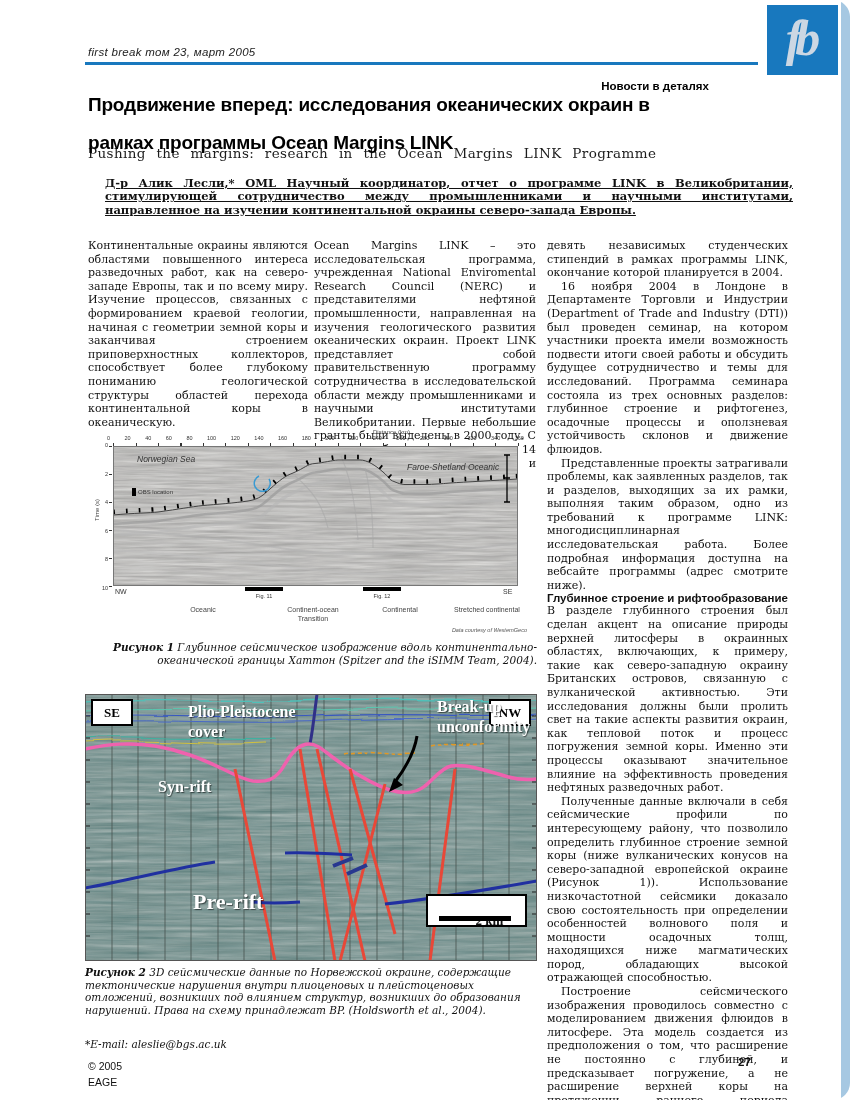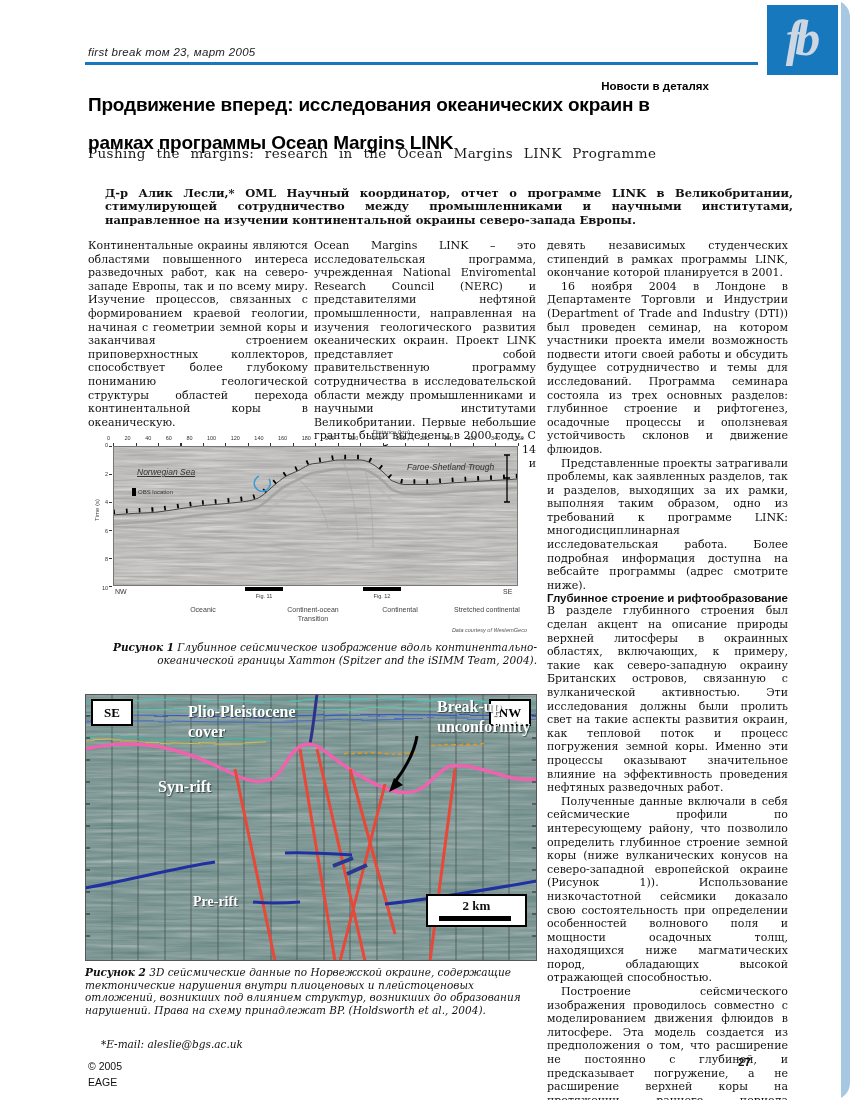--- a/index.html
+++ b/index.html
@@ -9,21 +9,21 @@
   
   .journal-line{left:88px;top:46px;font:italic 11.5px "Liberation Sans",sans-serif;color:#222;letter-spacing:.3px;}
   .section-label{left:555px;top:42px;width:200px;text-align:center;font:bold 11.5px "Liberation Sans",sans-serif;color:#000;margin-top:38px;}
   .header-rule{left:85px;top:62px;width:673px;height:3px;background:#1878be;}
   .fb-logo{left:767px;top:5px;width:71px;height:70px;background:#1878be;display:flex;align-items:center;justify-content:center;}
   .fb-logo span{font:bold italic 50px "Liberation Serif",serif;color:#ccd7e3;letter-spacing:-7px;transform:translate(-3px,-2px);text-align:center;}
   .right-bar{left:841px;top:0;width:9px;height:1100px;background:#a6c8e2;}
   
   .title{left:88px;top:86px;width:700px;font:bold 19px/38px "Liberation Sans",sans-serif;color:#000;letter-spacing:-.2px;}
   .subtitle{left:88px;top:145px;width:700px;font:13.5px "DejaVu Serif",serif;color:#1c1c1c;word-spacing:6px;letter-spacing:.4px;}
-  .lead{left:105px;top:187px;width:688px;font:bold 11.5px/13.4px "DejaVu Serif",serif;text-align:justify;}
+  .lead{left:105px;top:177px;width:688px;font:bold 11.5px/13.4px "DejaVu Serif",serif;text-align:justify;text-decoration:underline;}
   
   .col{font:11px/13.6px "DejaVu Serif",serif;text-align:justify;}
   .col p{margin:0;}
   .col p.ind{text-indent:14px;}
   .col1{left:88px;top:239px;width:220px;}
   .col2{left:314px;top:239px;width:222px;}
   .col3{left:547px;top:239px;width:241px;}
   .col-heading{font:bold 11.5px "Liberation Sans",sans-serif;margin:6px 0 2px 0;text-align:left;}
   
   .fig1{left:95px;top:429px;width:440px;height:210px;}
@@ -31,21 +31,21 @@
   .f1-xticks{left:12px;top:6px;width:417px;display:flex;justify-content:space-between;
              font:5.5px "Liberation Sans",sans-serif;color:#333;}
   .f1-xtickmarks{left:18px;top:14px;width:406px;height:3px;
       background:repeating-linear-gradient(90deg,#333 0 1px,transparent 1px 22.5px);}
   .f1-yticks{left:2px;top:13px;width:11px;height:149px;display:flex;flex-direction:column;
              justify-content:space-between;align-items:flex-end;font:5.5px "Liberation Sans",sans-serif;color:#333;}
   .f1-ytickmarks{left:14px;top:17px;width:3px;height:141px;
       background:repeating-linear-gradient(180deg,#333 0 1px,transparent 1px 28px);}
   .f1-ylabel{left:-9px;top:78px;font:6px "Liberation Sans",sans-serif;color:#444;transform:rotate(-90deg);}
   .f1-plot{left:18px;top:17px;width:405px;height:140px;}
-  .f1-sea-left{left:42px;top:38px;font:italic 8.5px "Liberation Sans",sans-serif;color:#333;text-decoration:underline;}
+  .f1-sea-left{left:42px;top:25px;font:italic 8.5px "Liberation Sans",sans-serif;color:#333;}
   .f1-sea-right{left:312px;top:33px;font:italic 8.5px "Liberation Sans",sans-serif;color:#333;}
   .f1-obs{left:38px;top:59px;display:flex;align-items:center;gap:3px;font:6px "Liberation Sans",sans-serif;color:#333;}
   .obs-glyph{display:inline-block;width:2px;height:6px;background:#000;border-top:2px solid #000;box-shadow:-1px 0 0 #000,1px 0 0 #000;}
   .f1-nw{left:20px;top:159px;font:7px "Liberation Sans",sans-serif;color:#333;}
   .f1-se{left:408px;top:159px;font:7px "Liberation Sans",sans-serif;color:#333;}
   .figbar{height:3.5px;background:#000;}
   .figbar1{left:150px;top:158px;width:38px;}
   .figbar2{left:268px;top:158px;width:38px;}
   .figlab{font:5.5px "Liberation Sans",sans-serif;color:#333;width:38px;text-align:center;}
   .figlab1{left:150px;top:164px;}
@@ -55,34 +55,34 @@
   .zone2a{left:218px;top:177px;}
   .zone2b{left:218px;top:186px;}
   .zone3{left:305px;top:177px;}
   .zone4{left:392px;top:177px;}
   .f1-credit{right:8px;top:198px;font:italic 5.5px "Liberation Sans",sans-serif;color:#555;}
   
   .caption{font:italic 10.5px/12.6px "DejaVu Serif",serif;color:#111;}
   .caption b{font-style:italic;}
   .cap1{left:85px;top:641px;width:452px;text-align:right;}
   .cap2{left:85px;top:966px;width:462px;}
-  .email{left:85px;top:1038px;font:italic 10.5px "DejaVu Serif",serif;margin-left:16px;}
+  .email{left:85px;top:1038px;font:italic 10.5px "DejaVu Serif",serif;}
   
   .fig2{left:85px;top:694px;width:452px;height:267px;}
   .f2-box{width:38px;height:23px;background:#fff;border:2px solid #000;display:flex;align-items:center;
           justify-content:center;font:bold 13px "Liberation Serif",serif;color:#000;}
   .f2-se{left:6px;top:5px;}
   .f2-nw{left:404px;top:5px;}
   .f2-label{font:bold 16px/20px "Liberation Serif",serif;color:#fff;text-shadow:1px 1px 1px rgba(0,0,0,.55);padding-left:48px;}
   .f2-cover{left:55px;top:8px;}
   .f2-breakup{left:272px;top:3px;margin-left:32px;}
   .f2-synrift{left:25px;top:83px;}
-  .f2-prerift{left:60px;top:198px;font-size:14px;}
+  .f2-prerift{left:60px;top:198px;font-size:22px;}
   .f2-scale{left:341px;top:200px;width:97px;height:29px;background:#fff;border:2px solid #000;}
-  .f2-scale .txt{position:absolute;left:0;top:2px;width:100%;text-align:center;font:bold 13px "Liberation Serif",serif;}
+  .f2-scale .txt{position:absolute;left:0;top:17px;width:100%;text-align:center;font:bold 13px "Liberation Serif",serif;padding-left:13px;}
   .f2-scale .bar{position:absolute;left:11px;top:20px;width:72px;height:4.5px;background:#000;}
   
   .foot-copy{left:88px;top:1060px;font:10.5px "Liberation Sans",sans-serif;}
   .foot-org{left:88px;top:1076px;font:10.5px "Liberation Sans",sans-serif;}
   .page-num{left:738px;top:1056px;font:bold 11.5px "Liberation Sans",sans-serif;}
 </style>
 </head>
 <body>
 
 <div class="page">
@@ -102,21 +102,21 @@
   </div>
   <div class="abs lead">Д-р Алик Лесли,* OML Научный координатор, отчет о программе LINK в Великобритании, стимулирующей сотрудничество между промышленниками и научными институтами,  направленное на изучении континентальной окраины северо-запада Европы.</div>
 
   <div class="abs col col1">
     <p>Континентальные окраины являются областями повышенного интереса разведочных работ, как на северо-западе Европы, так и по всему миру. Изучение процессов, связанных с формированием краевой геологии, начиная с геометрии земной коры и заканчивая строением приповерхностных коллекторов, способствует более глубокому пониманию геологической структуры областей перехода континентальной коры в океаническую.</p>
   </div>
   <div class="abs col col2">
     <p>Ocean Margins LINK – это исследовательская программа, учрежденная National Enviromental Research Council (NERC) и представителями нефтяной промышленности, направленная на изучения геологического развития океанических окраин. Проект LINK представляет собой правительственную программу сотрудничества в исследовательской области между промышленниками и научными институтами Великобритании. Первые небольшие гранты были выделены в 2000 году. С тех пор было осуществлено 14 полномасштабных проектов и учреждено</p>
   </div>
   <div class="abs col col3">
-    <p>девять независимых студенческих стипендий  в рамках программы LINK, окончание которой планируется в 2001.</p>
+    <p>девять независимых студенческих стипендий  в рамках программы LINK, окончание которой планируется в 2004.</p>
     <p class="ind">16 ноября 2004 в Лондоне в Департаменте Торговли и Индустрии (Department of Trade and Industry (DTI)) был проведен семинар, на котором участники проекта имели возможность подвести итоги своей работы и обсудить будущее сотрудничество и темы для исследований. Программа семинара состояла из трех основных разделов: глубинное строение и рифтогенез, осадочные процессы и оползневая устойчивость склонов и движение флюидов.</p>
     <p class="ind">Представленные проекты затрагивали проблемы, как заявленных разделов, так и разделов, выходящих за их рамки, выполняя таким образом, одно из требований к программе LINK: многодисциплинарная исследовательская работа. Более подробная информация доступна на вебсайте программы (адрес смотрите ниже).</p>
     <p class="col-heading">Глубинное строение и рифтообразование</p>
     <p>В разделе глубинного строения был сделан акцент на описание природы верхней литосферы в окраинных областях, включающих, к примеру, такие как северо-западную окраину Британских островов, связанную с вулканической активностью. Эти исследования должны были пролить свет на такие аспекты развития окраин, как тепловой поток и процесс погружения земной коры. Именно эти процессы оказывают значительное влияние на эффективность проведения нефтяных разведочных работ.</p>
     <p class="ind">Полученные данные включали в себя сейсмические профили по интересующему району, что позволило определить глубинное строение земной коры (ниже вулканических конусов на северо-западной европейской окраине (Рисунок 1)). Использование низкочастотной сейсмики доказало свою состоятельность  при определении особенностей волнового поля  и мощности осадочных толщ, находящихся ниже магматических пород, обладающих высокой отражающей способностью.</p>
     <p class="ind">Построение сейсмического изображения проводилось совместно с моделированием движения флюидов в литосфере. Эта модель создается из предположения о том, что расширение не постоянно с глубиной, и предсказывает погружение, а не расширение верхней коры на протяжении раннего периода континентальной дезинтеграции, что подтверждается данными наблюдений.</p>
   </div>
 
   <div class="abs fig1">
     <div class="abs f1-distlabel">Distance (km)</div>
@@ -168,21 +168,21 @@
       <path d="M0,104 C80,109 160,119 220,126 C290,132 360,124 405,118" fill="none" stroke="#bdbdbd" stroke-width="2" opacity="0.55"></path>
       <path d="M182,30 C200,45 210,60 215,82 M228,10 C238,32 243,62 245,94 M252,22 C257,42 260,72 260,102" fill="none" stroke="#a8a8a8" stroke-width="1.2" opacity="0.6"></path>
       <path d="M0,69 C22,67 37,67 45,66 C67,63 77,61 90,59.5 C102,58.5 122,57 135,55 C147,53 150,49 157,43 C167,34 172,30 180,27 C192,22 194,18 202,17.5 C212,16.5 218,14.5 225,14 L247,14 C254,14 262,19 270,26 C276,31 276,34 281,35.5 C287,38 289,38.5 292,38.5 L315,38.5 C325,38 332,37.5 337,37 C352,36 382,34.5 405,33" fill="none" stroke="#444" stroke-width="1"></path>
       <path d="M0,66 C22,64 37,64 45,63 C67,60 77,58 90,56.5 C102,55.5 122,54 135,52 C147,50 150,46 157,40 C167,31 172,27 180,24 C192,19 194,15 202,14.5 C212,13.5 218,11.5 225,11 L247,11 C254,11 262,16 270,23 C276,28 276,31 281,32.5 C287,35 289,35.5 292,35.5 L315,35.5 C325,35 332,34.5 337,34 C352,33 382,31.5 405,30" fill="none" stroke="#000" stroke-width="4.5" stroke-dasharray="1.8 11"></path>
       <path d="M146,30 a8,8 0 1 0 10,3" fill="none" stroke="#3a9ad2" stroke-width="1.5"></path>
       <path d="M394,9 L394,56 M391,9 L397,9 M391,56 L397,56 M391,32 L397,32" stroke="#000" stroke-width="1.3"></path>
       <rect x="0.5" y="0.5" width="404" height="139" fill="none" stroke="#777" stroke-width="1"></rect>
     </svg>
 
     <div class="abs f1-sea-left">Norwegian Sea</div>
-    <div class="abs f1-sea-right">Faroe-Shetland Trough</div>
+    <div class="abs f1-sea-right">Faroe-Shetland Oceanic</div>
     <div class="abs f1-obs">
       <span class="obs-glyph"></span>
       <span>OBS location</span>
     </div>
     <div class="abs f1-nw">NW</div>
     <div class="abs f1-se">SE</div>
     <div class="abs figbar figbar1"></div>
     <div class="abs figbar figbar2"></div>
     <div class="abs figlab figlab1">Fig. 11</div>
     <div class="abs figlab figlab2">Fig. 12</div>

